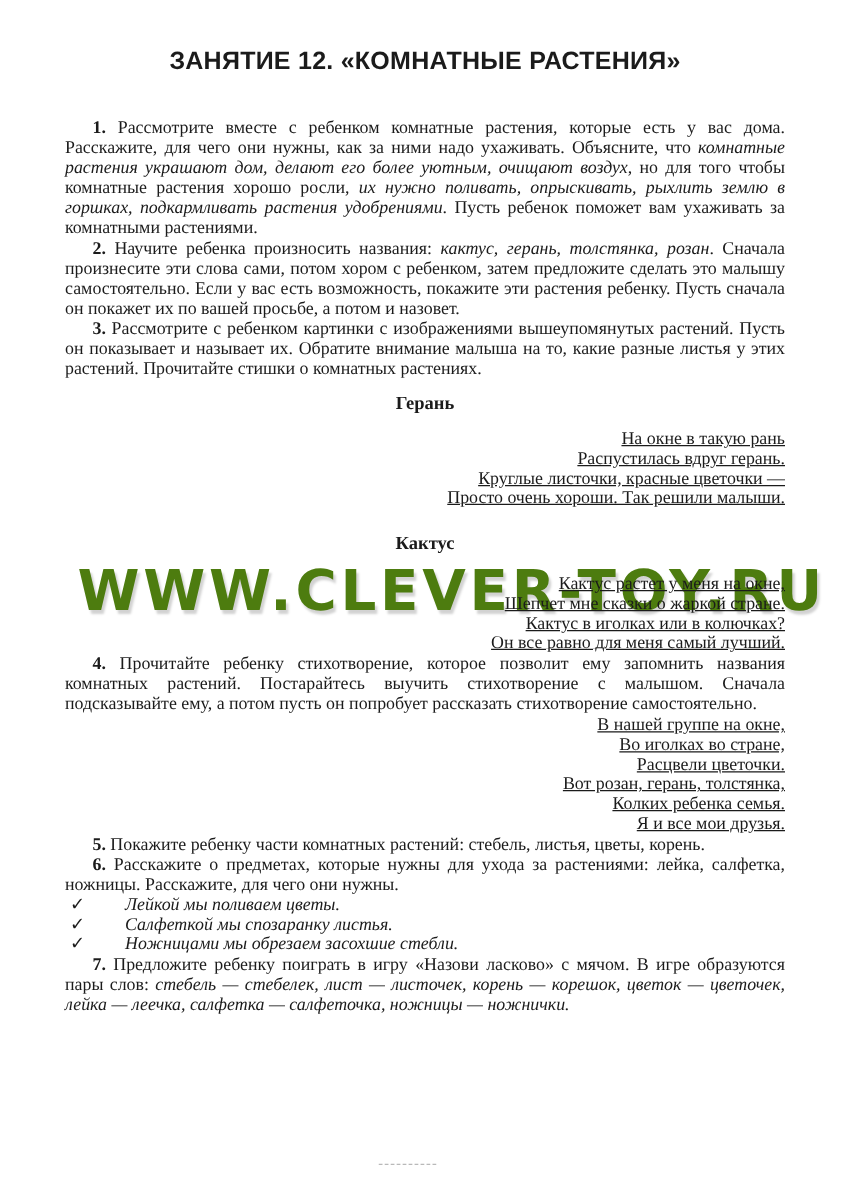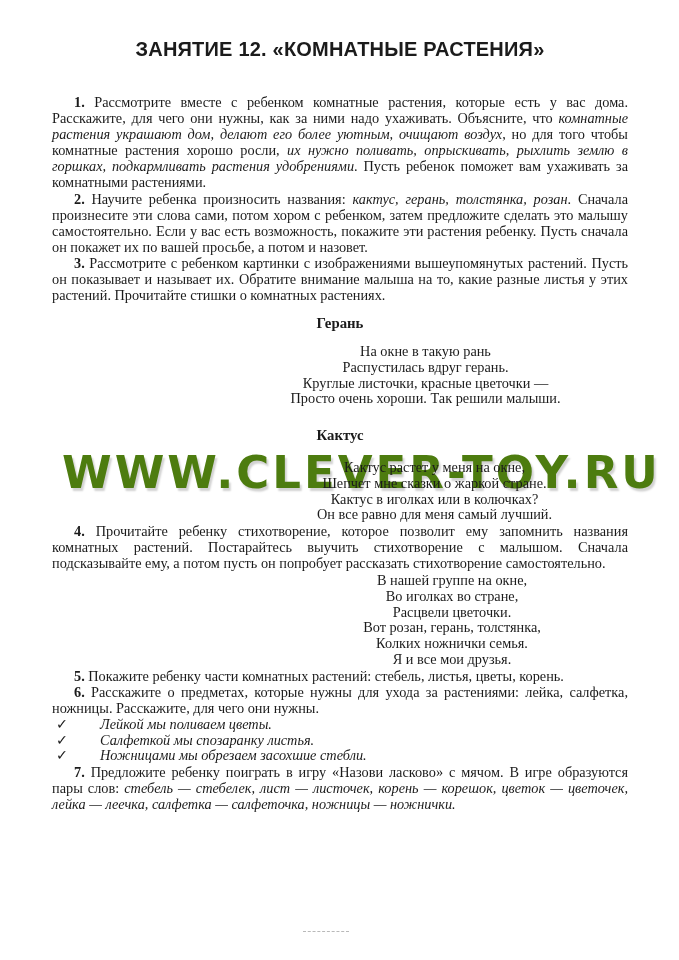--- a/index.html
+++ b/index.html
@@ -47,21 +47,21 @@
   }
   p.para{margin:0;text-indent:22px;}
   .b{font-weight:bold;}
   .i{font-style:italic;}
   .poem-heading{
     text-align:center;
     font-weight:bold;
     font-size:14.8px;
     margin:12px 0 0 0;
   }
-  .poem{margin:0;line-height:15.7px;text-align:center;}
+  .poem{margin:0;line-height:15.7px;text-align:right;text-decoration:underline;}
   .poem div{text-indent:0;}
   .poem.geran{margin-left:171px;margin-top:13px;}
   .poem.kaktus{margin-left:189px;margin-top:17px;}
   .poem.group{margin-left:224px;margin-top:2px;}
   .p4{margin-top:10px;}
   .p5{margin-top:6px;}
   .checklist{margin:1px 0 0 0;line-height:15.8px;}
   .check-row{display:flex;text-indent:0;}
   .check-mark{width:44px;padding-left:4px;flex:0 0 auto;}
   .check-text{font-style:italic;}
@@ -118,21 +118,21 @@
         <div>Он все равно для меня самый лучший.</div>
       </div>
 
       <p class="para p4"><span class="b">4. </span><span>Прочитайте ребенку стихотворение, которое позволит ему запомнить названия комнатных растений. Постарайтесь выучить стихотворение с малышом. Сначала подсказывайте ему, а потом пусть он попробует рассказать стихотворение самостоятельно.</span></p>
 
       <div class="poem group">
         <div>В нашей группе на окне,</div>
         <div>Во иголках во стране,</div>
         <div>Расцвели цветочки.</div>
         <div>Вот розан, герань, толстянка,</div>
-        <div>Колких ножнички семья.</div>
+        <div>Колких ребенка семья.</div>
         <div>Я и все мои друзья.</div>
       </div>
 
       <p class="para p5"><span class="b">5. </span><span>Покажите ребенку части комнатных растений: стебель, листья, цветы, корень.</span></p>
 
       <p class="para"><span class="b">6. </span><span>Расскажите о предметах, которые нужны для ухода за растениями: лейка, салфетка, ножницы. Расскажите, для чего они нужны.</span></p>
 
       <div class="checklist">
         <div class="check-row">
           <span class="check-mark">✓</span>

